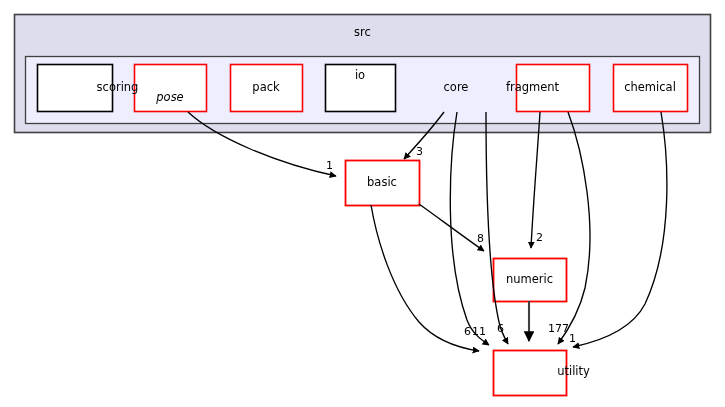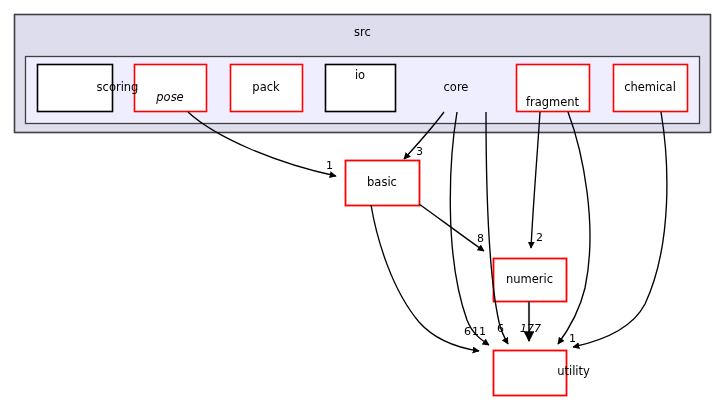--- a/index.html
+++ b/index.html
@@ -101,30 +101,30 @@
     </g>
   </svg>
 
   <div class="lbl cluster-title" style="left:0; top:27px; width:725px;">src</div>
 
   <div class="lbl node-label" style="left:37px; top:82px; width:75px;margin-left:43px;">scoring</div>
   <div class="lbl node-label" style="left:134px; top:92px; width:72px;font-style:italic;">pose</div>
   <div class="lbl node-label" style="left:230px; top:82px; width:72px;">pack</div>
   <div class="lbl node-label" style="left:325px; top:70px; width:70px;">io</div>
   <div class="lbl node-label" style="left:425px; top:82px; width:62px;">core</div>
-  <div class="lbl node-label" style="left:516px; top:82px; width:73px;margin-top:15px;">fragment</div>
+  <div class="lbl node-label" style="left:496px; top:82px; width:73px;">fragment</div>
   <div class="lbl node-label" style="left:613px; top:82px; width:74px;text-align:center;">chemical</div>
 
   <div class="lbl node-label" style="left:345px; top:177px; width:74px;">basic</div>
   <div class="lbl node-label" style="left:493px; top:274px; width:73px;">numeric</div>
   <div class="lbl node-label" style="left:493px; top:366px; width:73px;padding-left:44px;">utility</div>
 
   <div class="lbl edge-label" style="left:326px; top:160px;">1</div>
   <div class="lbl edge-label" style="left:416px; top:146px;">3</div>
   <div class="lbl edge-label" style="left:477px; top:233px;">8</div>
   <div class="lbl edge-label" style="left:536px; top:232px;">2</div>
   <div class="lbl edge-label" style="left:464px; top:326px;">6</div>
   <div class="lbl edge-label" style="left:472px; top:326px;">11</div>
   <div class="lbl edge-label" style="left:497px; top:323px;">6</div>
-  <div class="lbl edge-label" style="left:520px; top:323px;font-style:italic;">177</div>
+  <div class="lbl edge-label" style="left:548px; top:323px;">177</div>
   <div class="lbl edge-label" style="left:569px; top:333px;">1</div>
 
 </div>
 
 </body></html>

